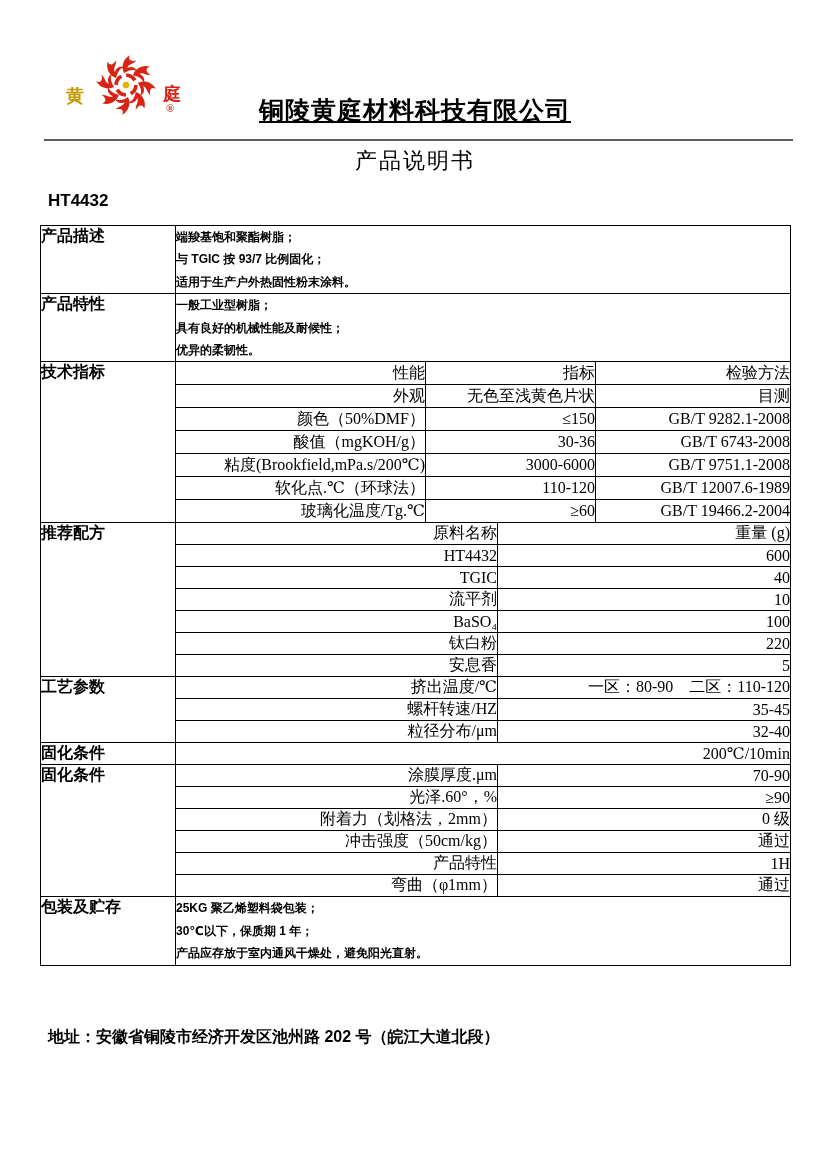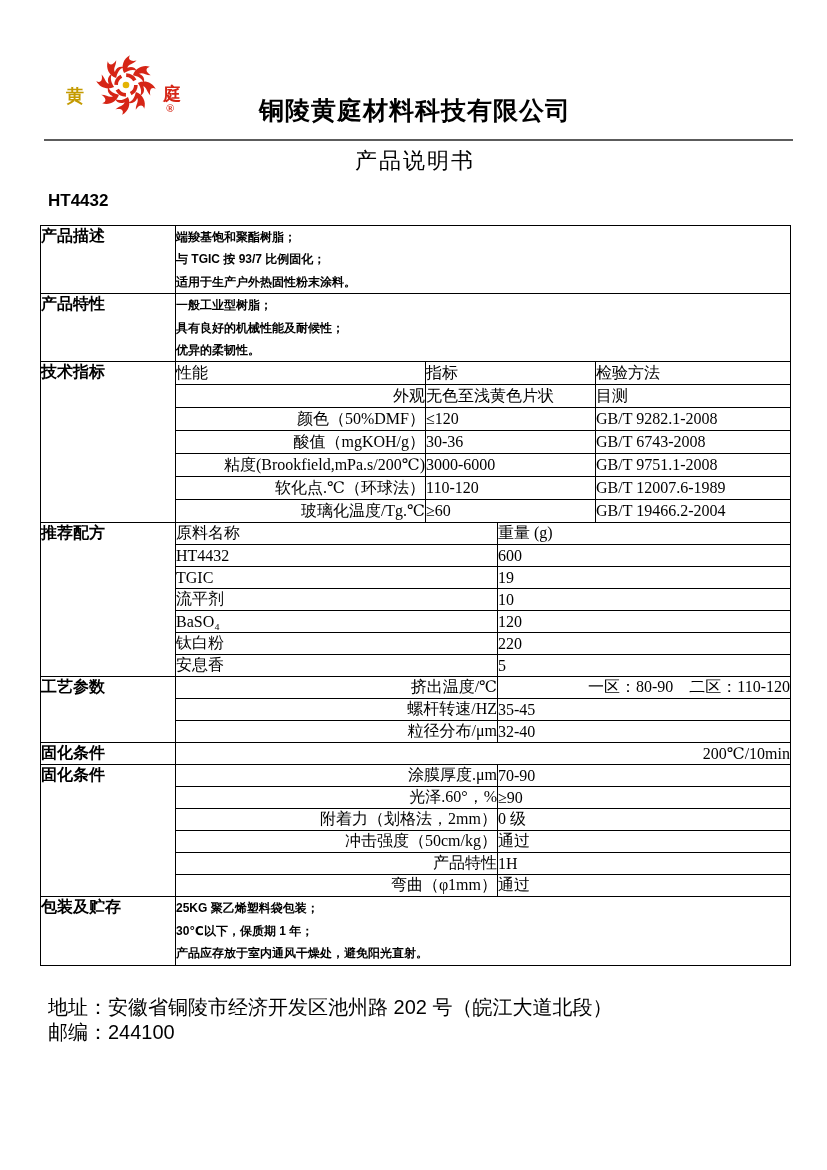--- a/index.html
+++ b/index.html
@@ -11,20 +11,21 @@
   
   .logo-char { position:absolute; font-weight:bold; font-family:"Liberation Serif","DejaVu Serif",serif; }
   .logo-left  { left:66px; top:84px; font-size:18px; color:#c49a00; }
   .logo-right { left:163px; top:82px; font-size:18px; color:#d62516; }
   .logo-reg   { left:166px; top:102px; font-size:11px; color:#d62516; font-weight:bold; }
   .emblem { position:absolute; left:93px; top:52px; }
   .company-name {
     position:absolute; left:40px; top:94px; width:750px; text-align:center;
     font-size:25px; font-weight:bold; letter-spacing:1px;
     font-family:"Liberation Serif","DejaVu Serif",serif;
+    text-decoration:underline;
   }
   .rule { position:absolute; left:44px; top:139px; width:749px; height:2px; background:#5c5c5c; }
   .doc-title {
     position:absolute; left:40px; top:146px; width:750px; text-align:center;
     font-size:22px; letter-spacing:2px;
     font-family:Liberation Mono, monospace;
   }
   .product-code { position:absolute; left:48px; top:191px; font-size:17px; font-weight:bold; }
   
   .main-table {
@@ -35,29 +36,29 @@
   .lbl {
     font-weight:bold; font-size:16px; vertical-align:top;
     padding:2px 4px 0 6px; font-family:"Liberation Sans","DejaVu Sans",sans-serif;
   }
   .blk {
     font-weight:bold; font-size:12px; vertical-align:top;
     padding:1px 8px; font-family:"Liberation Sans","DejaVu Sans",sans-serif;
   }
   .blk .ln { display:block; line-height:22.4px; }
   .srf { font-family:"Liberation Serif","DejaVu Serif",serif; font-size:16px; vertical-align:middle; }
-  .c { text-align:left; }
+  .c { text-align:right; }
   .l { text-align:right; padding-left:8px !important; }
   tr.h23 { height:23px; }
   tr.h22 { height:22px; }
   tr.r-desc { height:68px;padding-left:40px; }
   tr.r-feat { height:65px; }
   tr.r-pack { height:69px; }
   
-  .footer { position:absolute; left:48px; top:995px; font-size:20px; font-weight:normal; }
+  .footer { position:absolute; left:48px; top:1024px; font-size:16px; font-weight:bold; }
   .footer .ln { display:block; line-height:25px; }
 </style>
 </head>
 <body>
 
 <div class="page">
 
   <div>
     <span class="logo-char logo-left">黄</span>
     <svg class="emblem" width="66" height="66" viewBox="-50 -50 100 100">
@@ -120,21 +121,21 @@
         <td class="srf c" colspan="2">指标</td>
         <td class="srf c">检验方法</td>
       </tr>
       <tr class="h23">
         <td class="srf l">外观</td>
         <td class="srf c" colspan="2">无色至浅黄色片状</td>
         <td class="srf c">目测</td>
       </tr>
       <tr class="h23">
         <td class="srf l">颜色（50%DMF）</td>
-        <td class="srf c" colspan="2">≤120</td>
+        <td class="srf c" colspan="2">≤150</td>
         <td class="srf c">GB/T 9282.1-2008</td>
       </tr>
       <tr class="h23">
         <td class="srf l">酸值（mgKOH/g）</td>
         <td class="srf c" colspan="2">30-36</td>
         <td class="srf c">GB/T 6743-2008</td>
       </tr>
       <tr class="h23">
         <td class="srf l">粘度(Brookfield,mPa.s/200℃)</td>
         <td class="srf c" colspan="2">3000-6000</td>
@@ -155,29 +156,29 @@
         <td class="lbl" rowspan="7">推荐配方</td>
         <td class="srf c" colspan="2">原料名称</td>
         <td class="srf c" colspan="2">重量 (g)</td>
       </tr>
       <tr class="h22">
         <td class="srf c" colspan="2">HT4432</td>
         <td class="srf c" colspan="2">600</td>
       </tr>
       <tr class="h22">
         <td class="srf c" colspan="2">TGIC</td>
-        <td class="srf c" colspan="2">19</td>
+        <td class="srf c" colspan="2">40</td>
       </tr>
       <tr class="h22">
         <td class="srf c" colspan="2">流平剂</td>
         <td class="srf c" colspan="2">10</td>
       </tr>
       <tr class="h22">
         <td class="srf c" colspan="2">BaSO₄</td>
-        <td class="srf c" colspan="2">120</td>
+        <td class="srf c" colspan="2">100</td>
       </tr>
       <tr class="h22">
         <td class="srf c" colspan="2">钛白粉</td>
         <td class="srf c" colspan="2">220</td>
       </tr>
       <tr class="h22">
         <td class="srf c" colspan="2">安息香</td>
         <td class="srf c" colspan="2">5</td>
       </tr>
 
@@ -232,16 +233,15 @@
           <span class="ln">25KG 聚乙烯塑料袋包装；</span>
           <span class="ln">30℃以下，保质期 1 年；</span>
           <span class="ln">产品应存放于室内通风干燥处，避免阳光直射。</span>
         </td>
       </tr>
     </tbody>
   </table>
 
   <div class="footer">
     <span class="ln">地址：安徽省铜陵市经济开发区池州路 202 号（皖江大道北段）</span>
-    <span class="ln">邮编：244100</span>
   </div>
 
 </div>
 
 </body></html>

